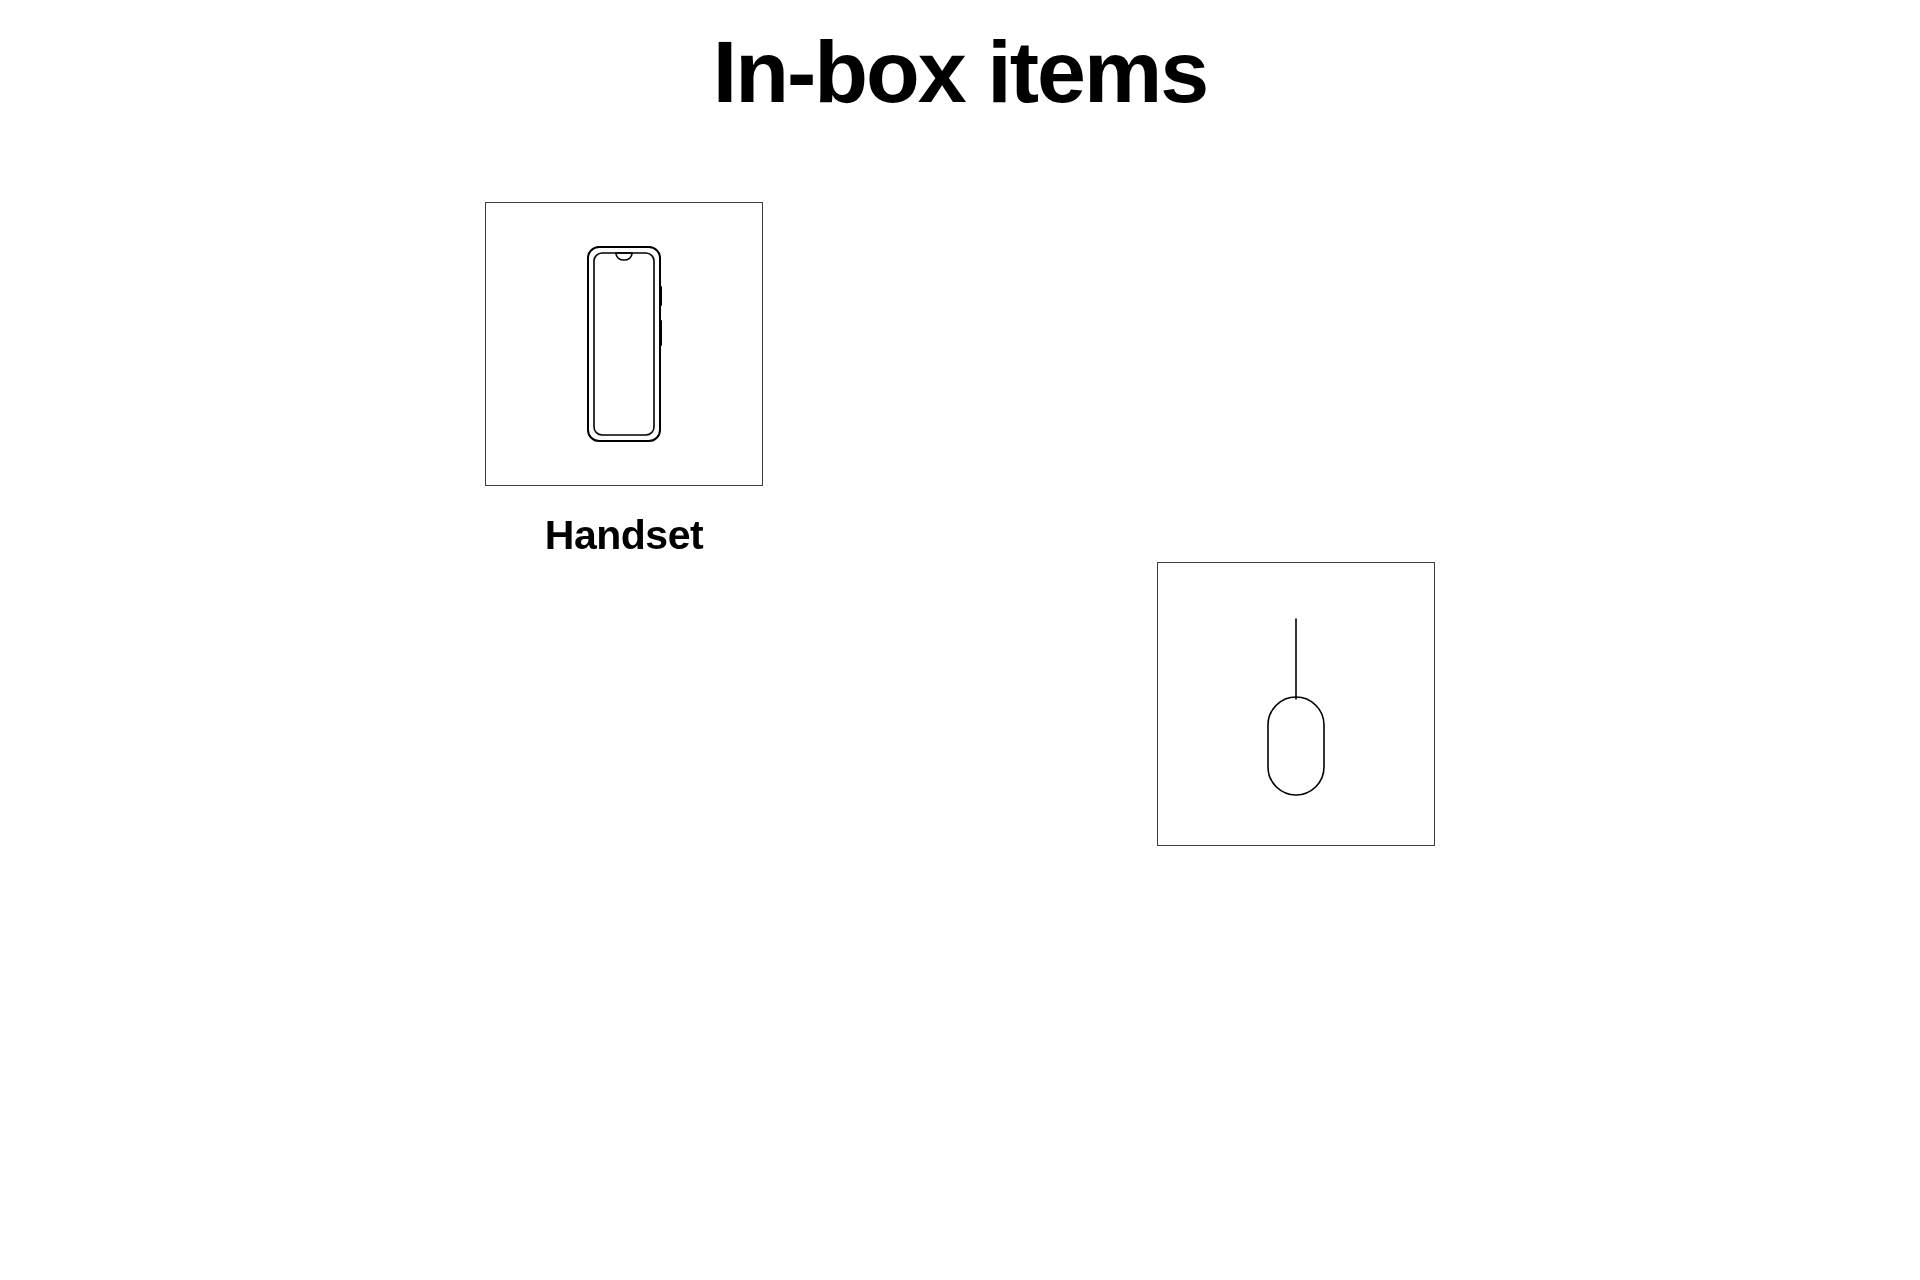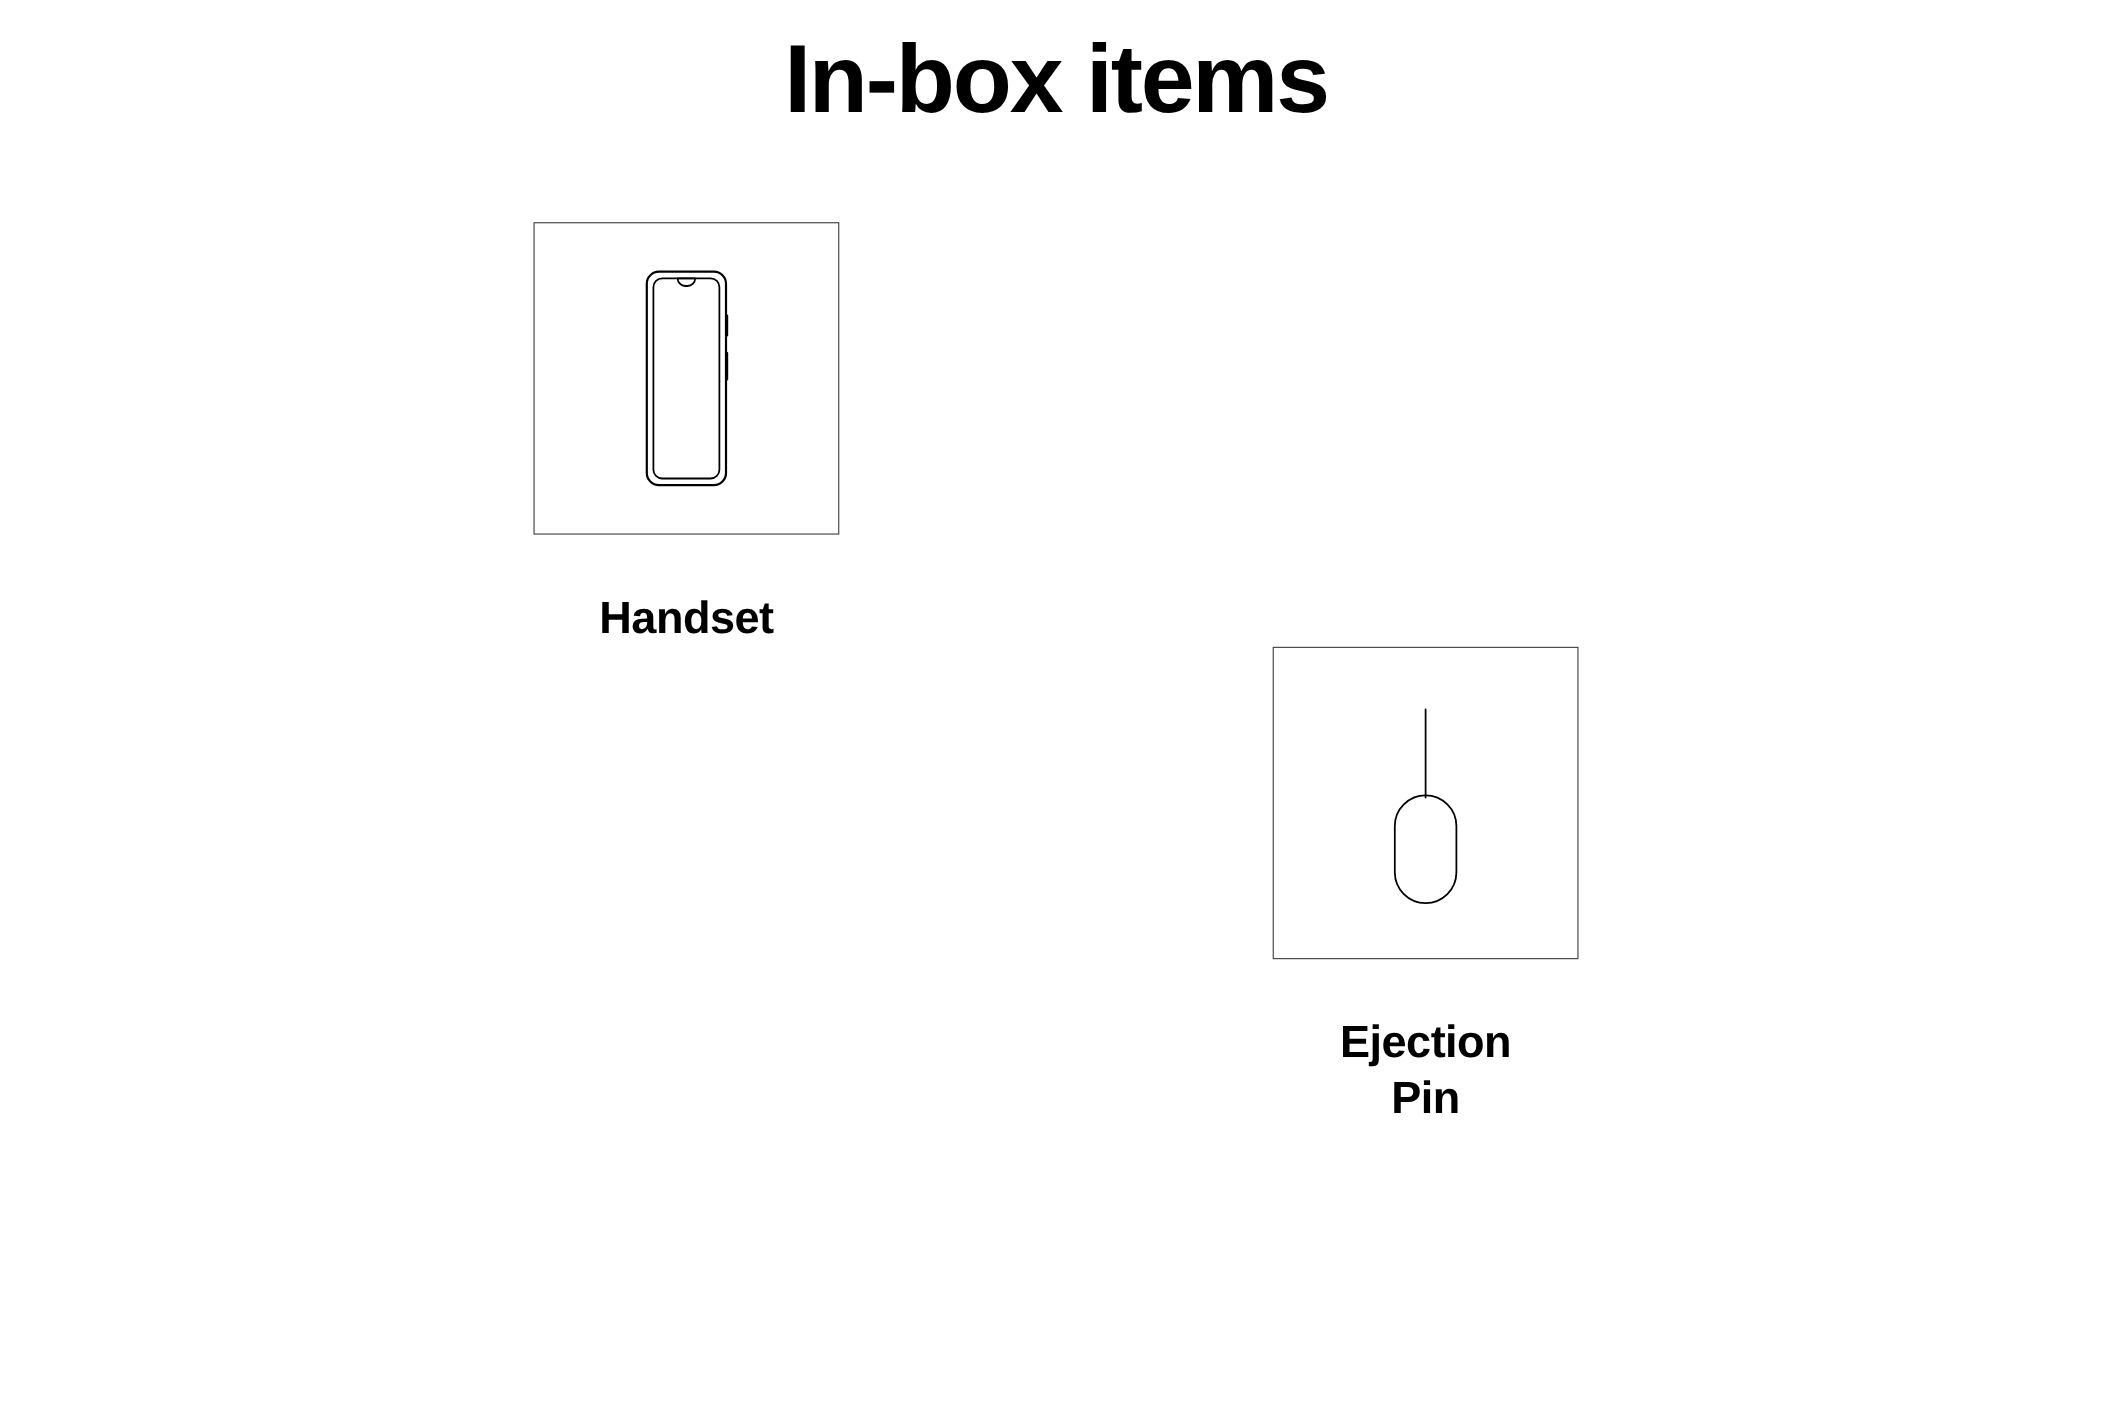--- a/index.html
+++ b/index.html
@@ -47,21 +47,21 @@
     width: 278px;
     height: 284px;
     border: 1.5px solid #3b3b3b;
     background: #fff;
     display: flex;
     align-items: center;
     justify-content: center;
     box-sizing: border-box;
   }
   .caption {
-    margin-top: 50px;
+    margin-top: 24px;
     text-align: center;
     font-size: 41px;
     font-weight: 700;
     line-height: 1.26;
     letter-spacing: -0.5px;
     white-space: pre-line;
     color: #000;
   }
   .row-2 .thumb { margin-top: 0; }
   .row-gap { height: 60px; }
@@ -119,19 +119,17 @@
     <div class="row-gap"></div>
     <div class="row-gap"></div>
 
     <div class="cell row-2">
       <div class="thumb">
         <svg width="200" height="230" viewBox="0 0 200 230">
           <line class="stroke-thin" x1="100" y1="30" x2="100" y2="110"></line>
           <rect class="stroke-thin" x="72" y="108" width="56" height="98" rx="28" ry="28"></rect>
         </svg>
       </div>
-      <div class="caption">Ejection
-Pin</div>
     </div>
 
 
   </div>
 </div>
 
 </body></html>

